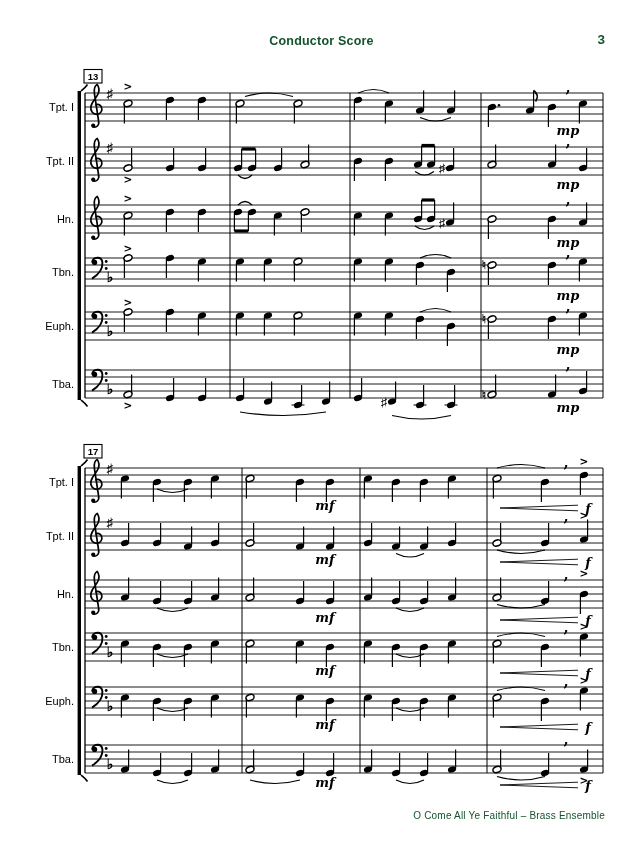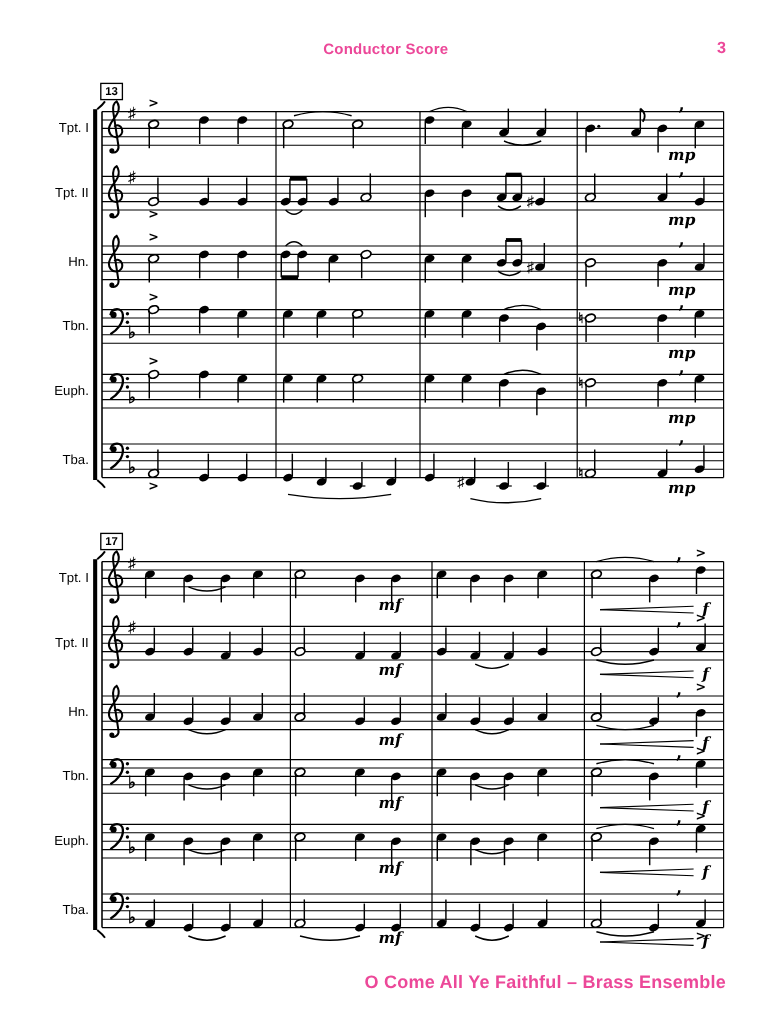--- a/index.html
+++ b/index.html
@@ -1,21 +1,21 @@
 <!DOCTYPE html>
 <html><head>
 <meta charset="utf-8">
 <style>
   html,body{margin:0;padding:0;background:#e8e8e8;}
   .page{position:relative;width:643px;height:859px;background:#ffffff;margin:0 auto;
-        font-family:"Liberation Sans",sans-serif;color:#ec4899;overflow:hidden;}
+        font-family:"Liberation Sans",sans-serif;color:#14532d;overflow:hidden;}
   .header{position:absolute;top:34px;left:0;width:643px;height:20px;}
   .title{position:absolute;left:0;right:0;text-align:center;font-size:12.5px;font-weight:bold;letter-spacing:.2px;}
   .pagenum{position:absolute;right:38px;top:-2px;font-size:13.5px;font-weight:bold;}
-  .footer{position:absolute;top:810px;right:38px;font-size:15px;font-weight:bold;letter-spacing:.2px;}
+  .footer{position:absolute;top:810px;right:38px;font-size:10px;font-weight:normal;letter-spacing:.2px;}
   svg{position:absolute;top:0;left:0;}
 </style>
 </head>
 <body>
 
 <div class="page">
   <div class="header">
     <span class="title">Conductor Score</span>
     <span class="pagenum">3</span>
   </div>

